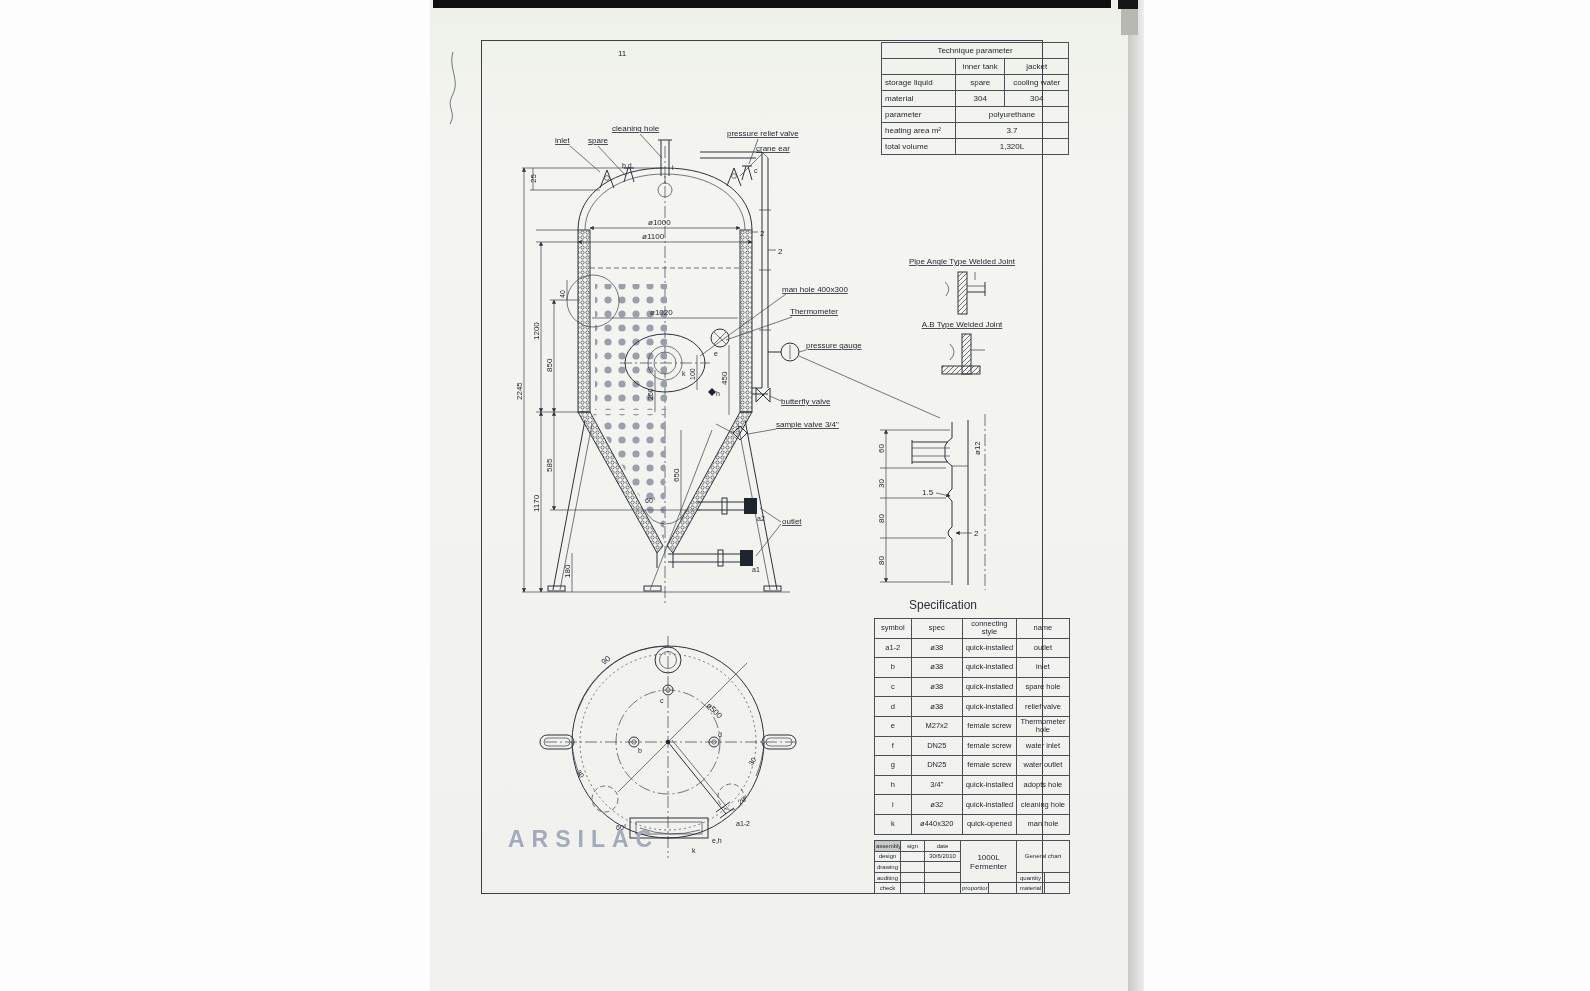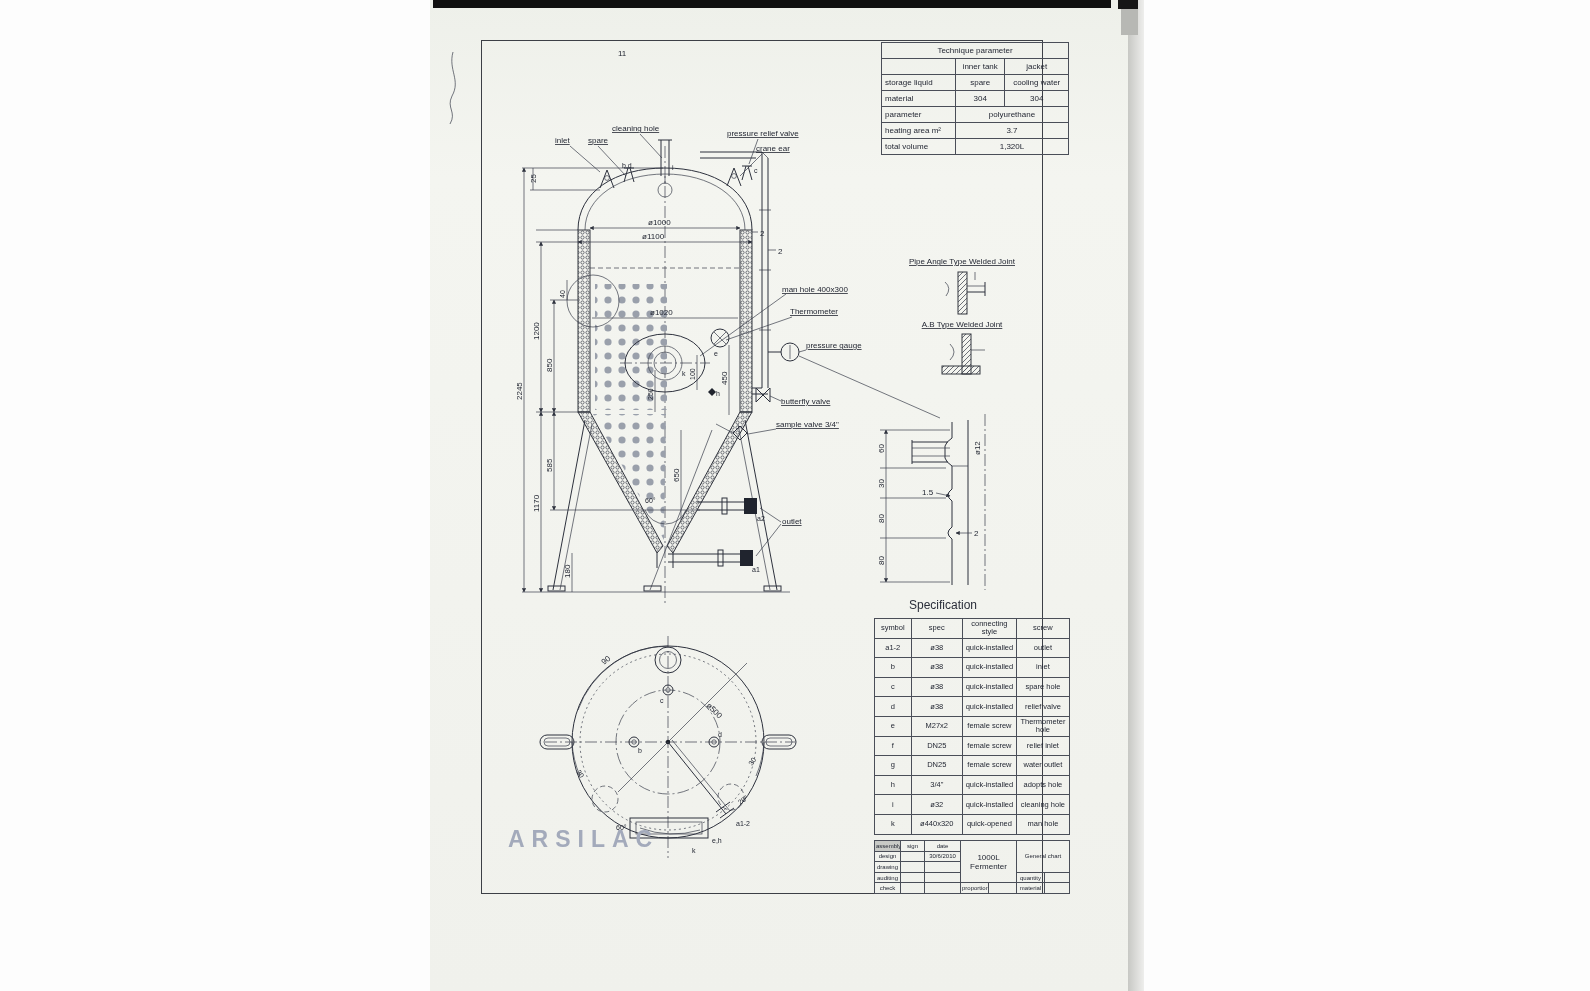--- a/index.html
+++ b/index.html
@@ -398,21 +398,21 @@
     </table>
 
 
   <div class="spec-title">Specification</div>
   <table class="spectbl">
     <tbody>
         <tr>
       <td style="width:36px">symbol</td>
       <td style="width:54px">spec</td>
       <td style="width:56px">connecting style</td>
-      <td style="width:50px">screw</td>
+      <td style="width:50px">name</td>
     </tr>
     <tr>
           <td>a1-2</td>
           <td>ø38</td>
           <td>quick-installed</td>
           <td>outlet</td>
         </tr>
     <tr>
           <td>b</td>
           <td>ø38</td>
@@ -434,21 +434,21 @@
     <tr>
           <td>e</td>
           <td>M27x2</td>
           <td>female screw</td>
           <td>Thermometer hole</td>
         </tr>
     <tr>
           <td>f</td>
           <td>DN25</td>
           <td>female screw</td>
-          <td>relief inlet</td>
+          <td>water inlet</td>
         </tr>
     <tr>
           <td>g</td>
           <td>DN25</td>
           <td>female screw</td>
           <td>water outlet</td>
         </tr>
     <tr>
           <td>h</td>
           <td>3/4"</td>

